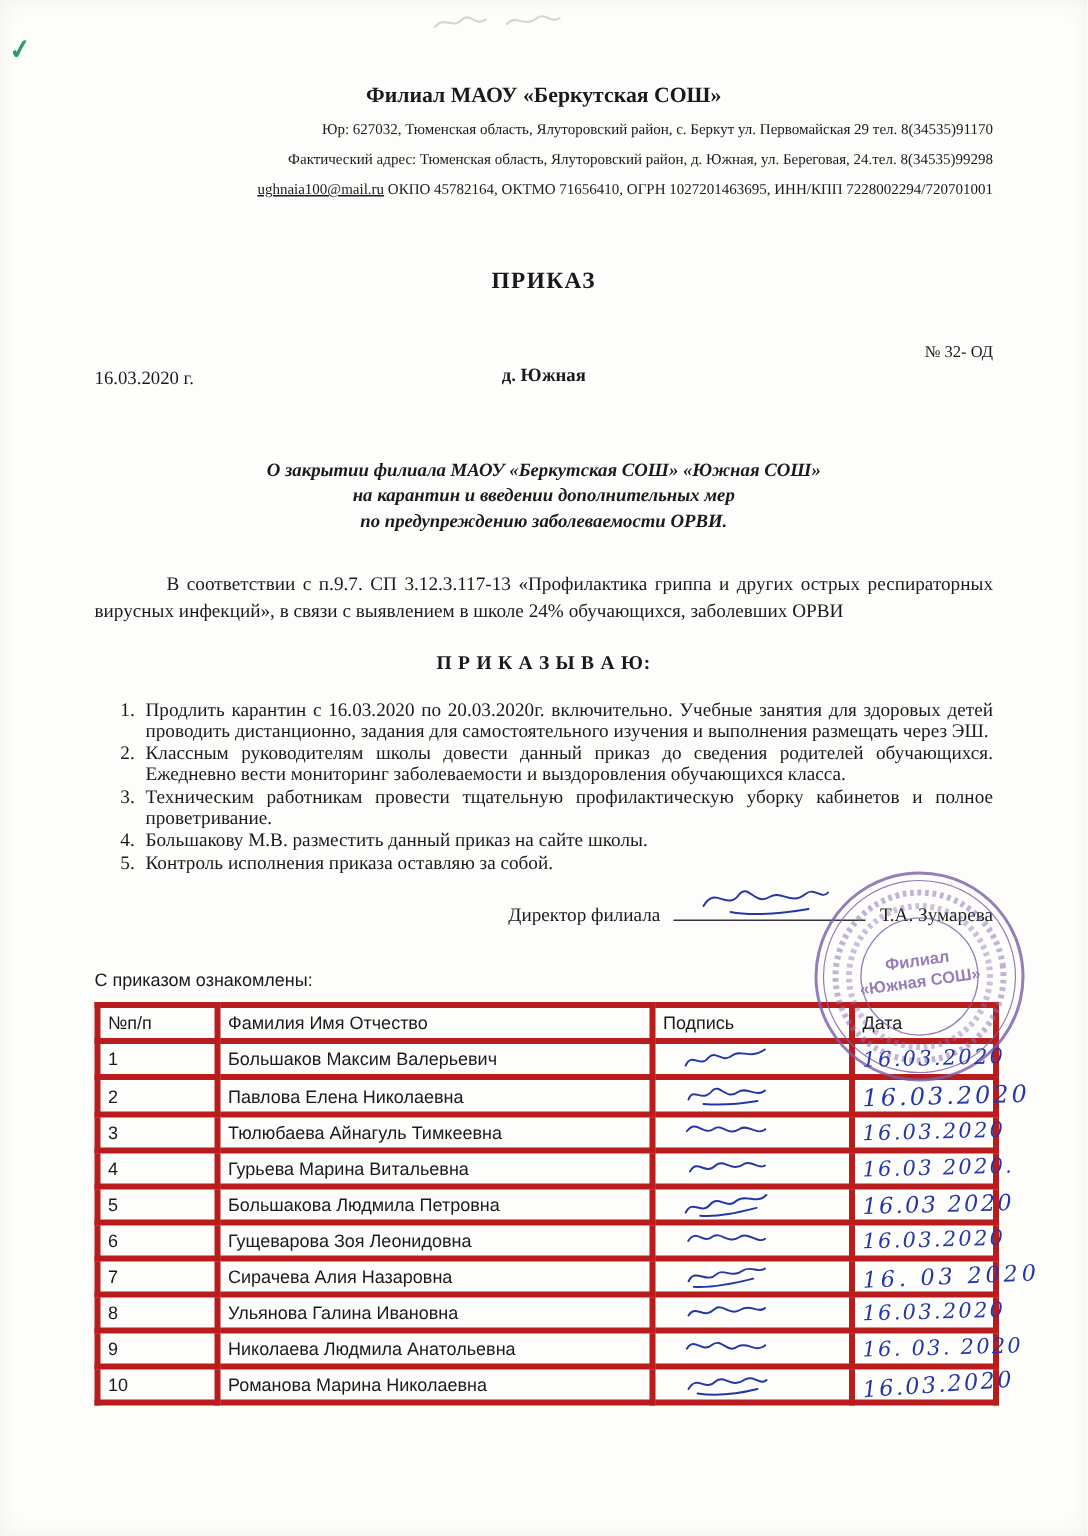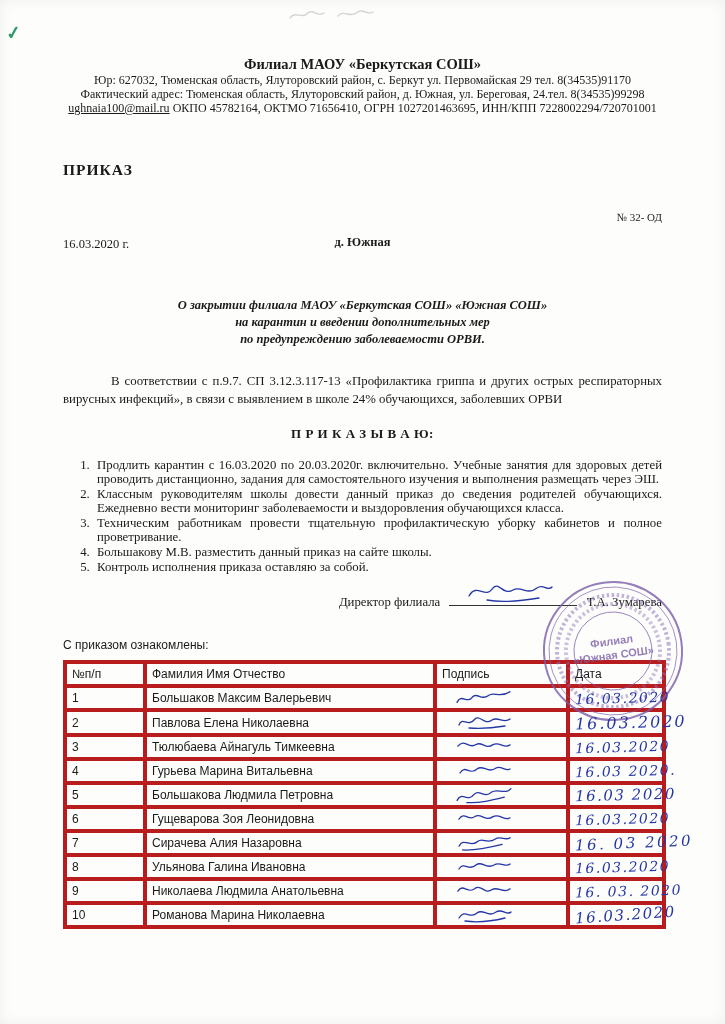--- a/index.html
+++ b/index.html
@@ -17,27 +17,27 @@
   .check{
     position:absolute;left:6px;top:22px;
     color:#2f9a6b;font-size:18px;font-weight:bold;
     transform:rotate(-8deg);
   }
   .pencil{position:absolute;left:286px;top:4px;opacity:.55;}
 
   .header{text-align:center;}
   .org1{font-size:14.5px;font-weight:bold;}
   .org2{font-size:14px;font-weight:bold;text-decoration:underline;margin-top:4px;}
-  .addr{font-size:12px;line-height:13px;margin-top:1px;}
+  .addr{font-size:10px;line-height:13px;margin-top:7px;text-align:right;}
   .addr:first-of-type{margin-top:7px;}
   .email{text-decoration:underline;}
 
-  .order-title{text-align:left;font-weight:bold;font-size:15.5px;letter-spacing:1px;margin-top:46px;}
+  .order-title{text-align:center;font-weight:bold;font-size:15.5px;letter-spacing:1px;margin-top:46px;}
   .num-row{text-align:right;font-size:11px;margin-top:32px;}
-  .date-row{position:relative;height:18px;margin-top:12px;font-size:12.5px;}
+  .date-row{position:relative;height:18px;margin-top:2px;font-size:12.5px;}
   .date-row .odate{position:absolute;left:0;top:2px;}
   .date-row .place{display:block;text-align:center;font-weight:bold;}
 
   .subject{margin-top:44px;text-align:center;font-style:italic;font-weight:bold;font-size:12.5px;line-height:17px;}
   .preamble{margin:24px 0 0 0;font-size:12.8px;line-height:18px;text-align:justify;text-indent:48px;}
   .resolve{text-align:center;font-weight:bold;font-size:13px;margin-top:18px;letter-spacing:.5px;}
 
   ol.items{margin:16px 0 0 0;padding-left:30px;font-size:12.8px;line-height:14px;}
   ol.items li{text-align:justify;padding-left:4px;margin-bottom:1px;}
 

